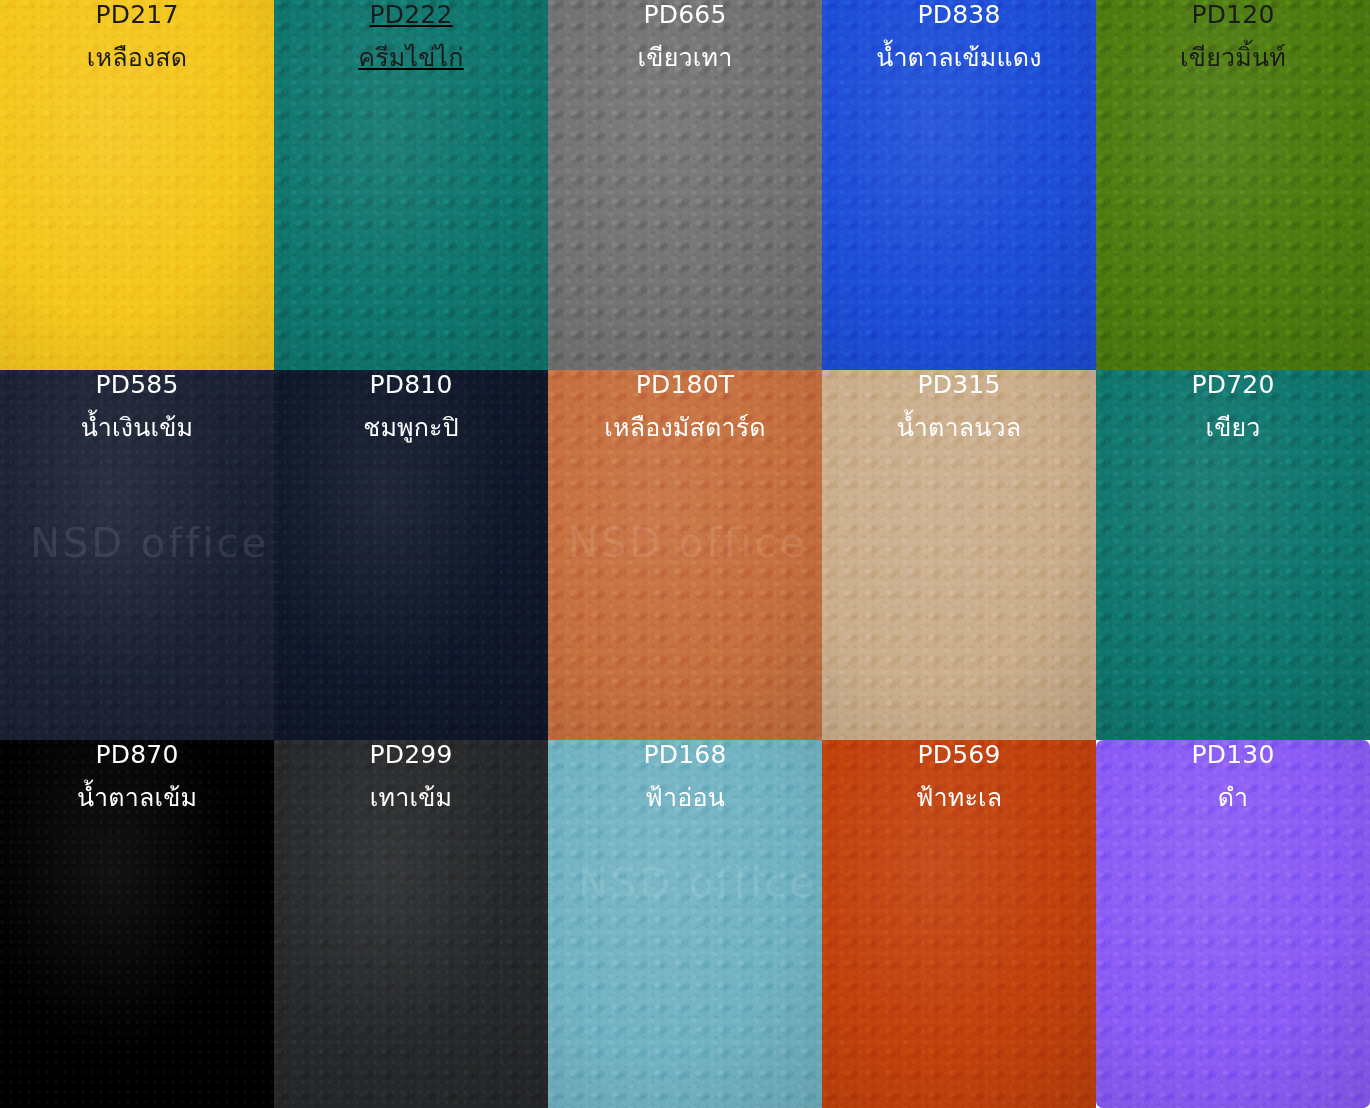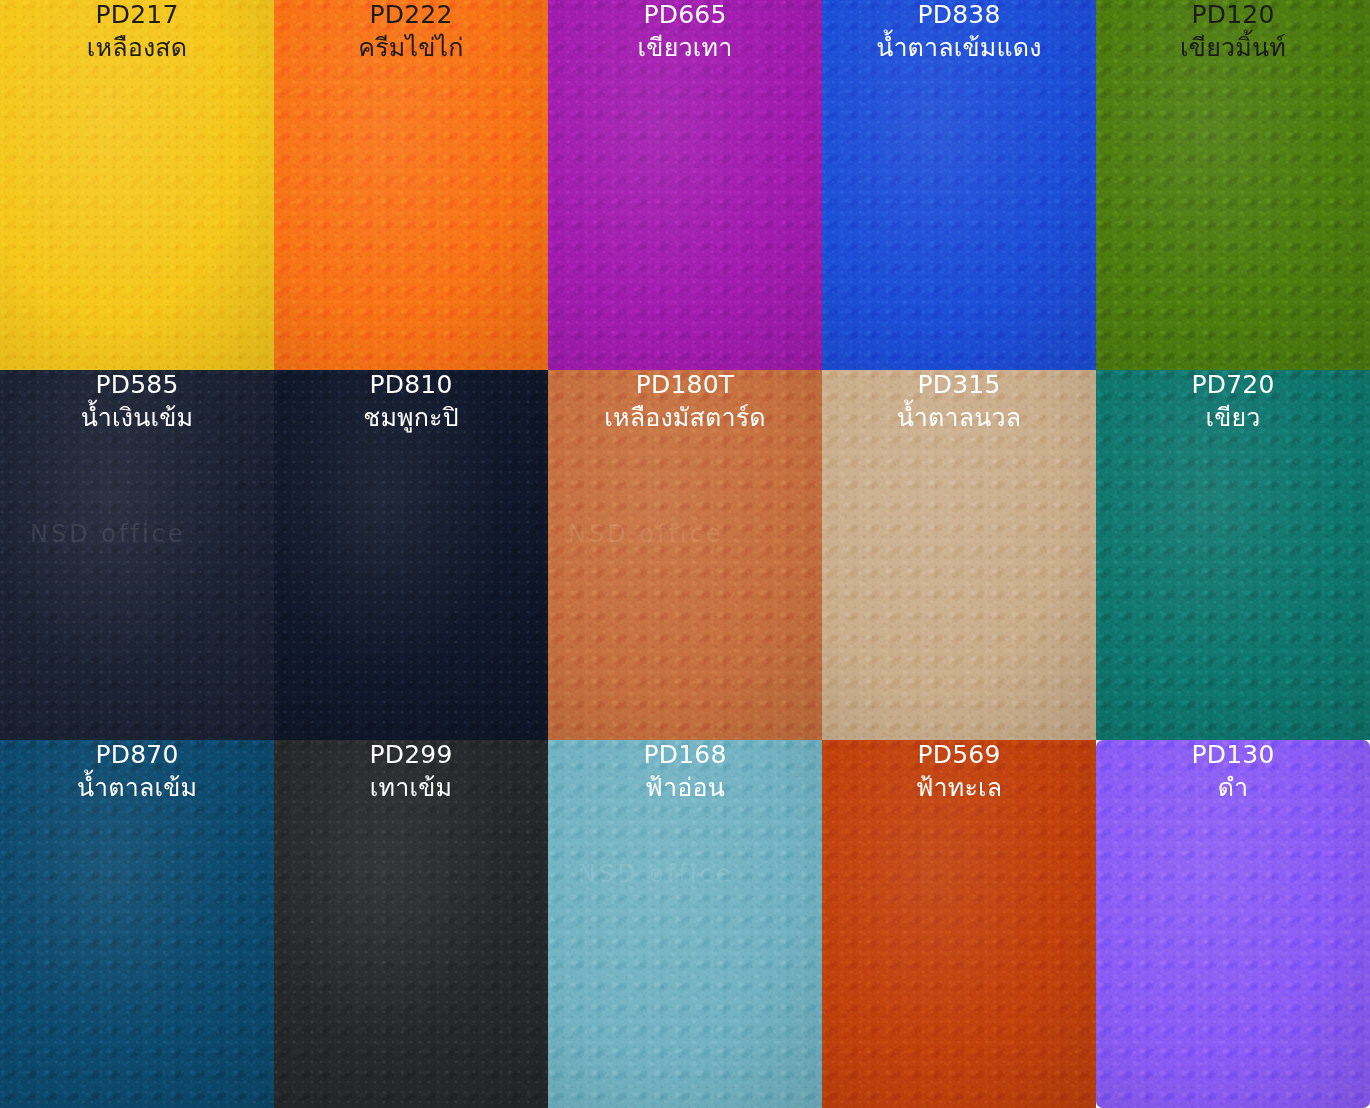--- a/index.html
+++ b/index.html
@@ -77,59 +77,59 @@
   }
   .code {
     font-size: 25px;
     font-weight: 400;
     display: block;
   }
   .name {
     font-size: 25px;
     font-weight: 400;
     display: block;
-    margin-top: 2px;
+    margin-top: 12px;
   }
   .light-text .label-block { color: #ffffff; }
   .dark-text .label-block { color: #1b1b1b; }
 
   .watermark {
     position: absolute;
     z-index: 2;
-    font-size: 24px;
+    font-size: 40px;
     letter-spacing: 3px;
     color: rgba(255,255,255,0.10);
     pointer-events: none;
     user-select: none;
     white-space: nowrap;
   }
 </style>
 </head>
 <body>
 
 <div id="swatch-grid">
     <div class="swatch dark-text" style="background: rgb(245, 199, 28);">
       <div class="grain"></div>
       <div class="grain2"></div>
       <div class="vign"></div>
       <div class="label-block">
         <span class="code">PD217</span>
         <span class="name">เหลืองสด</span>
       </div>
     </div>
-    <div class="swatch dark-text" style="background: #f97316;">
+    <div class="swatch dark-text" style="background: #0f766e; text-decoration: underline;">
       <div class="grain"></div>
       <div class="grain2"></div>
       <div class="vign"></div>
       <div class="label-block">
         <span class="code">PD222</span>
         <span class="name">ครีมไข่ไก่</span>
       </div>
     </div>
-    <div class="swatch light-text" style="background: #a21caf;">
+    <div class="swatch light-text" style="background: #737373;">
       <div class="grain"></div>
       <div class="grain2"></div>
       <div class="vign"></div>
       <div class="label-block">
         <span class="code">PD665</span>
         <span class="name">เขียวเทา</span>
       </div>
     </div>
     <div class="swatch light-text" style="background: #1d4ed8;">
       <div class="grain"></div>
@@ -189,21 +189,21 @@
     </div>
     <div class="swatch light-text" style="background: #0f766e;">
       <div class="grain"></div>
       <div class="grain2"></div>
       <div class="vign"></div>
       <div class="label-block">
         <span class="code">PD720</span>
         <span class="name">เขียว</span>
       </div>
     </div>
-    <div class="swatch light-text" style="background: #0c4a6e;">
+    <div class="swatch light-text" style="background: #000000;">
       <div class="grain"></div>
       <div class="grain2"></div>
       <div class="vign"></div>
       <div class="label-block">
         <span class="code">PD870</span>
         <span class="name">น้ำตาลเข้ม</span>
       </div>
     </div>
     <div class="swatch light-text" style="background: rgb(38, 40, 42);">
       <div class="grain"></div>

